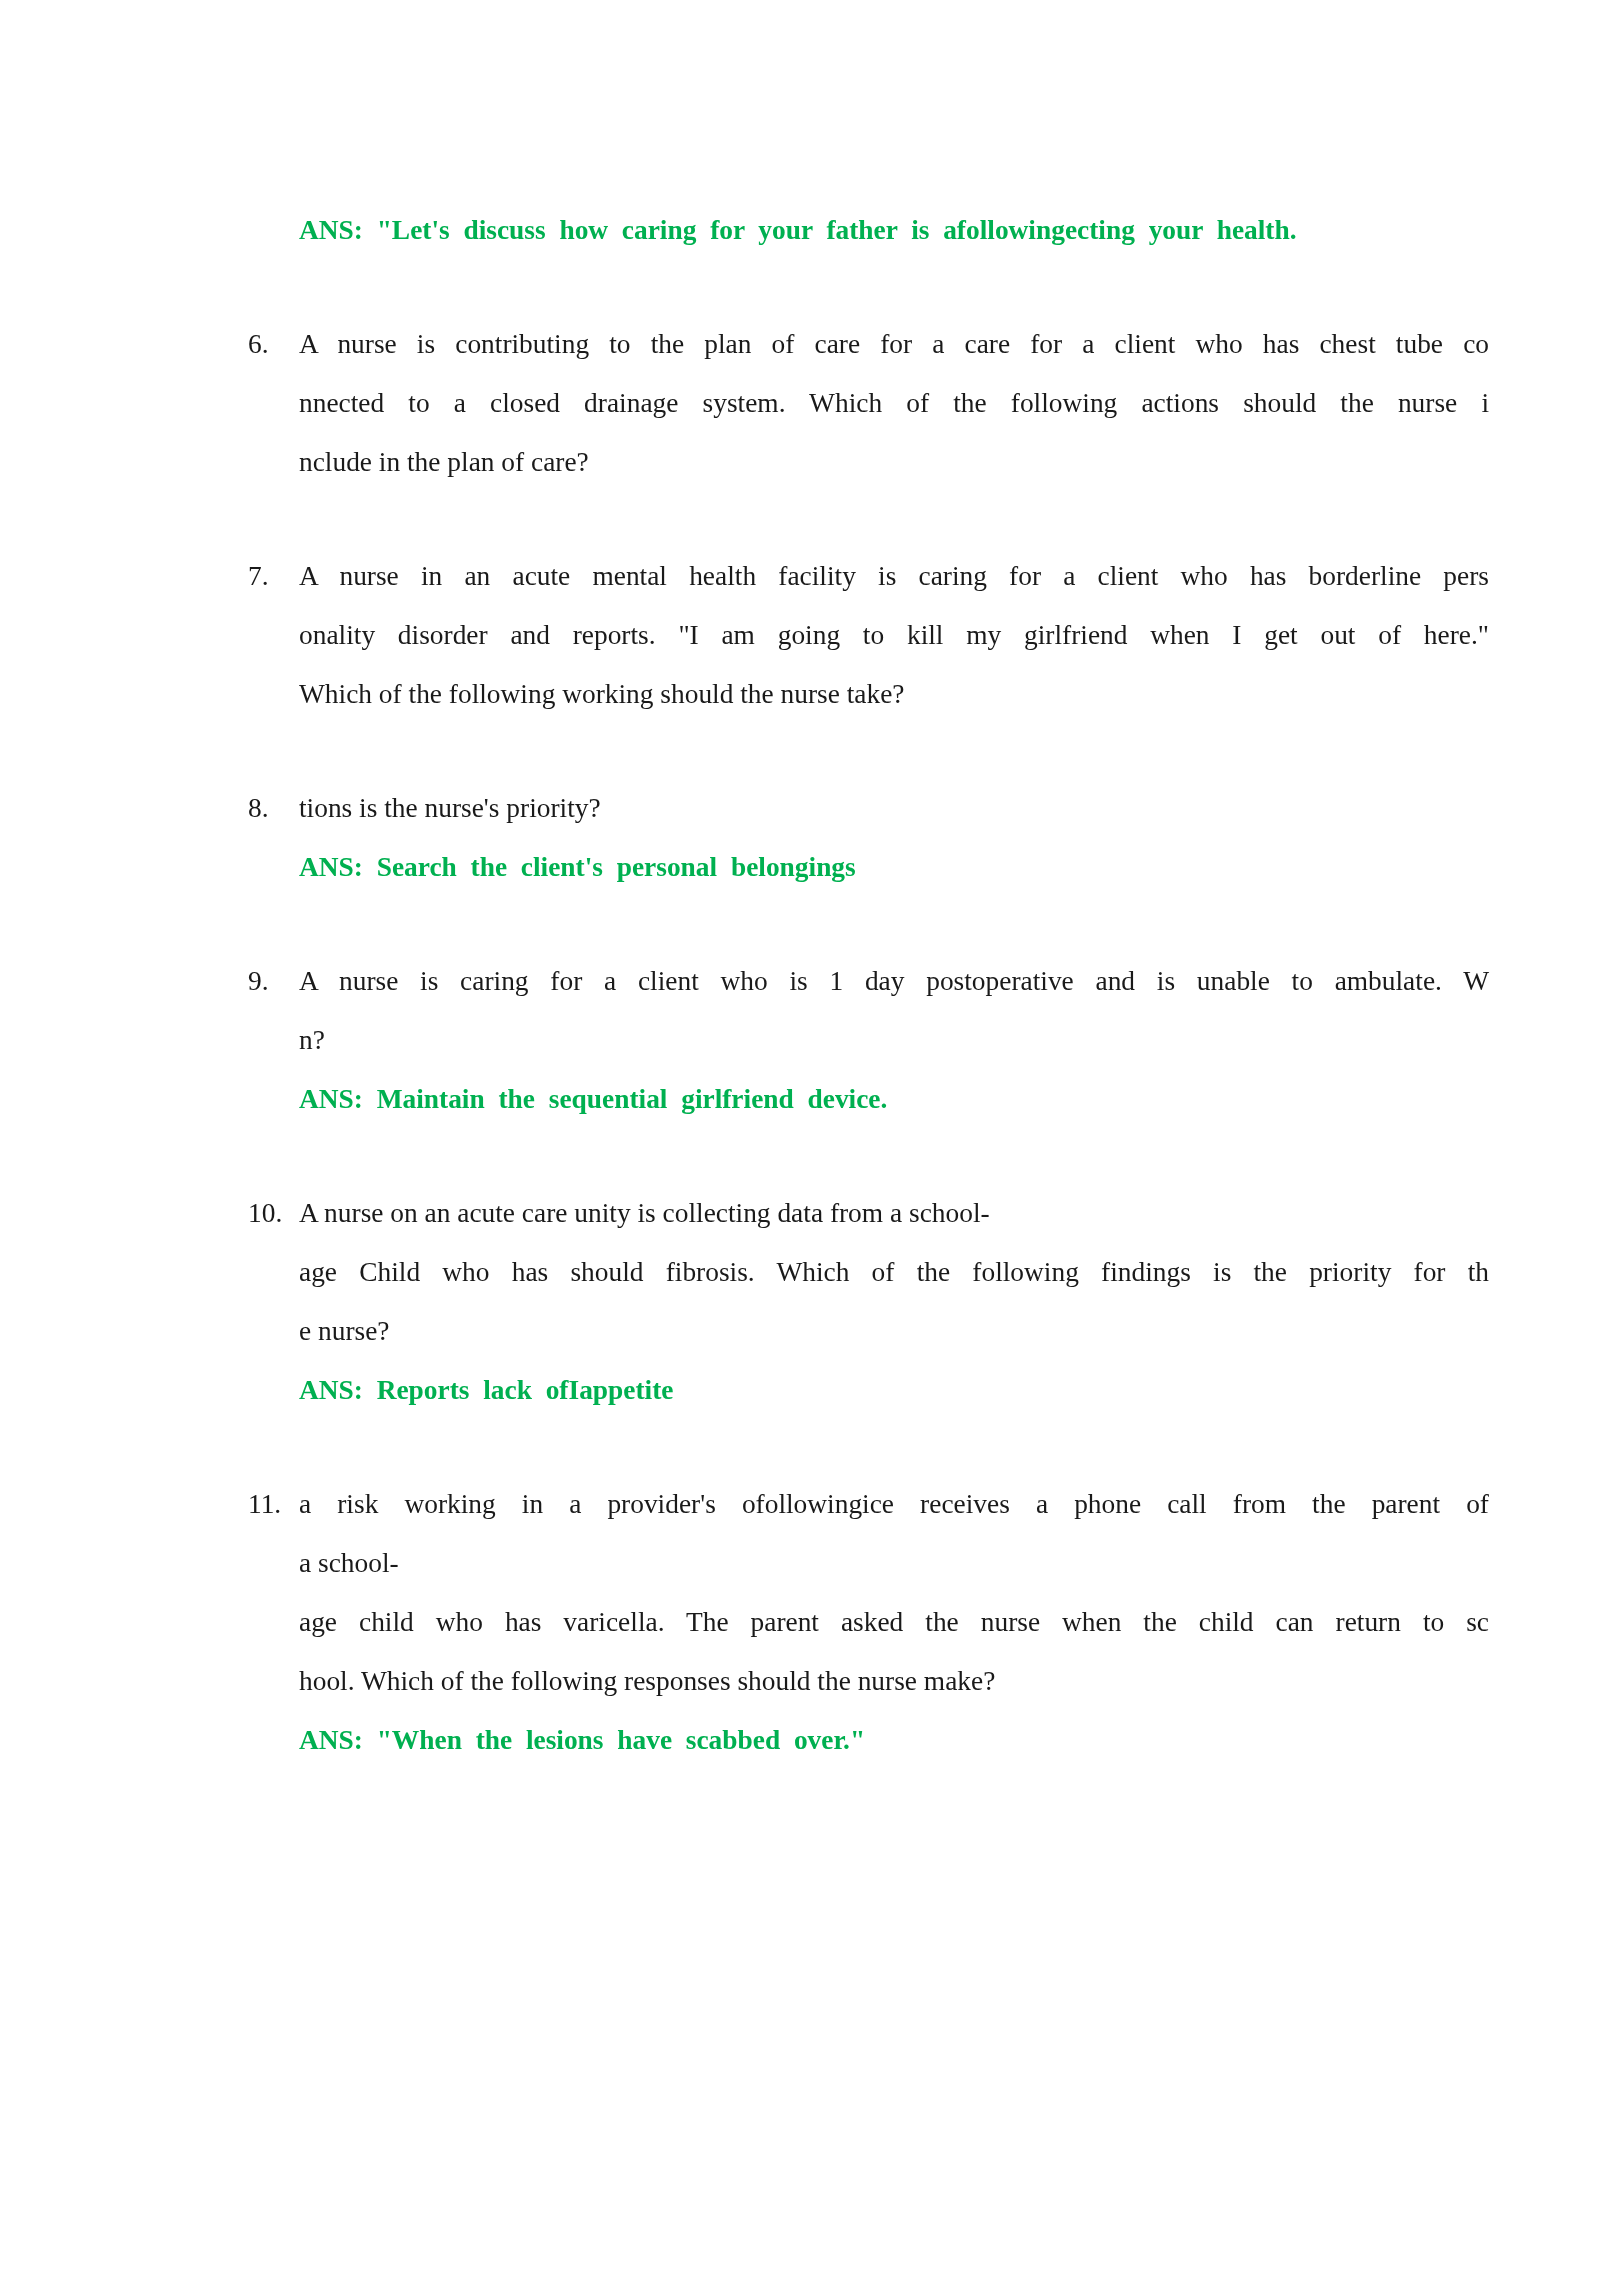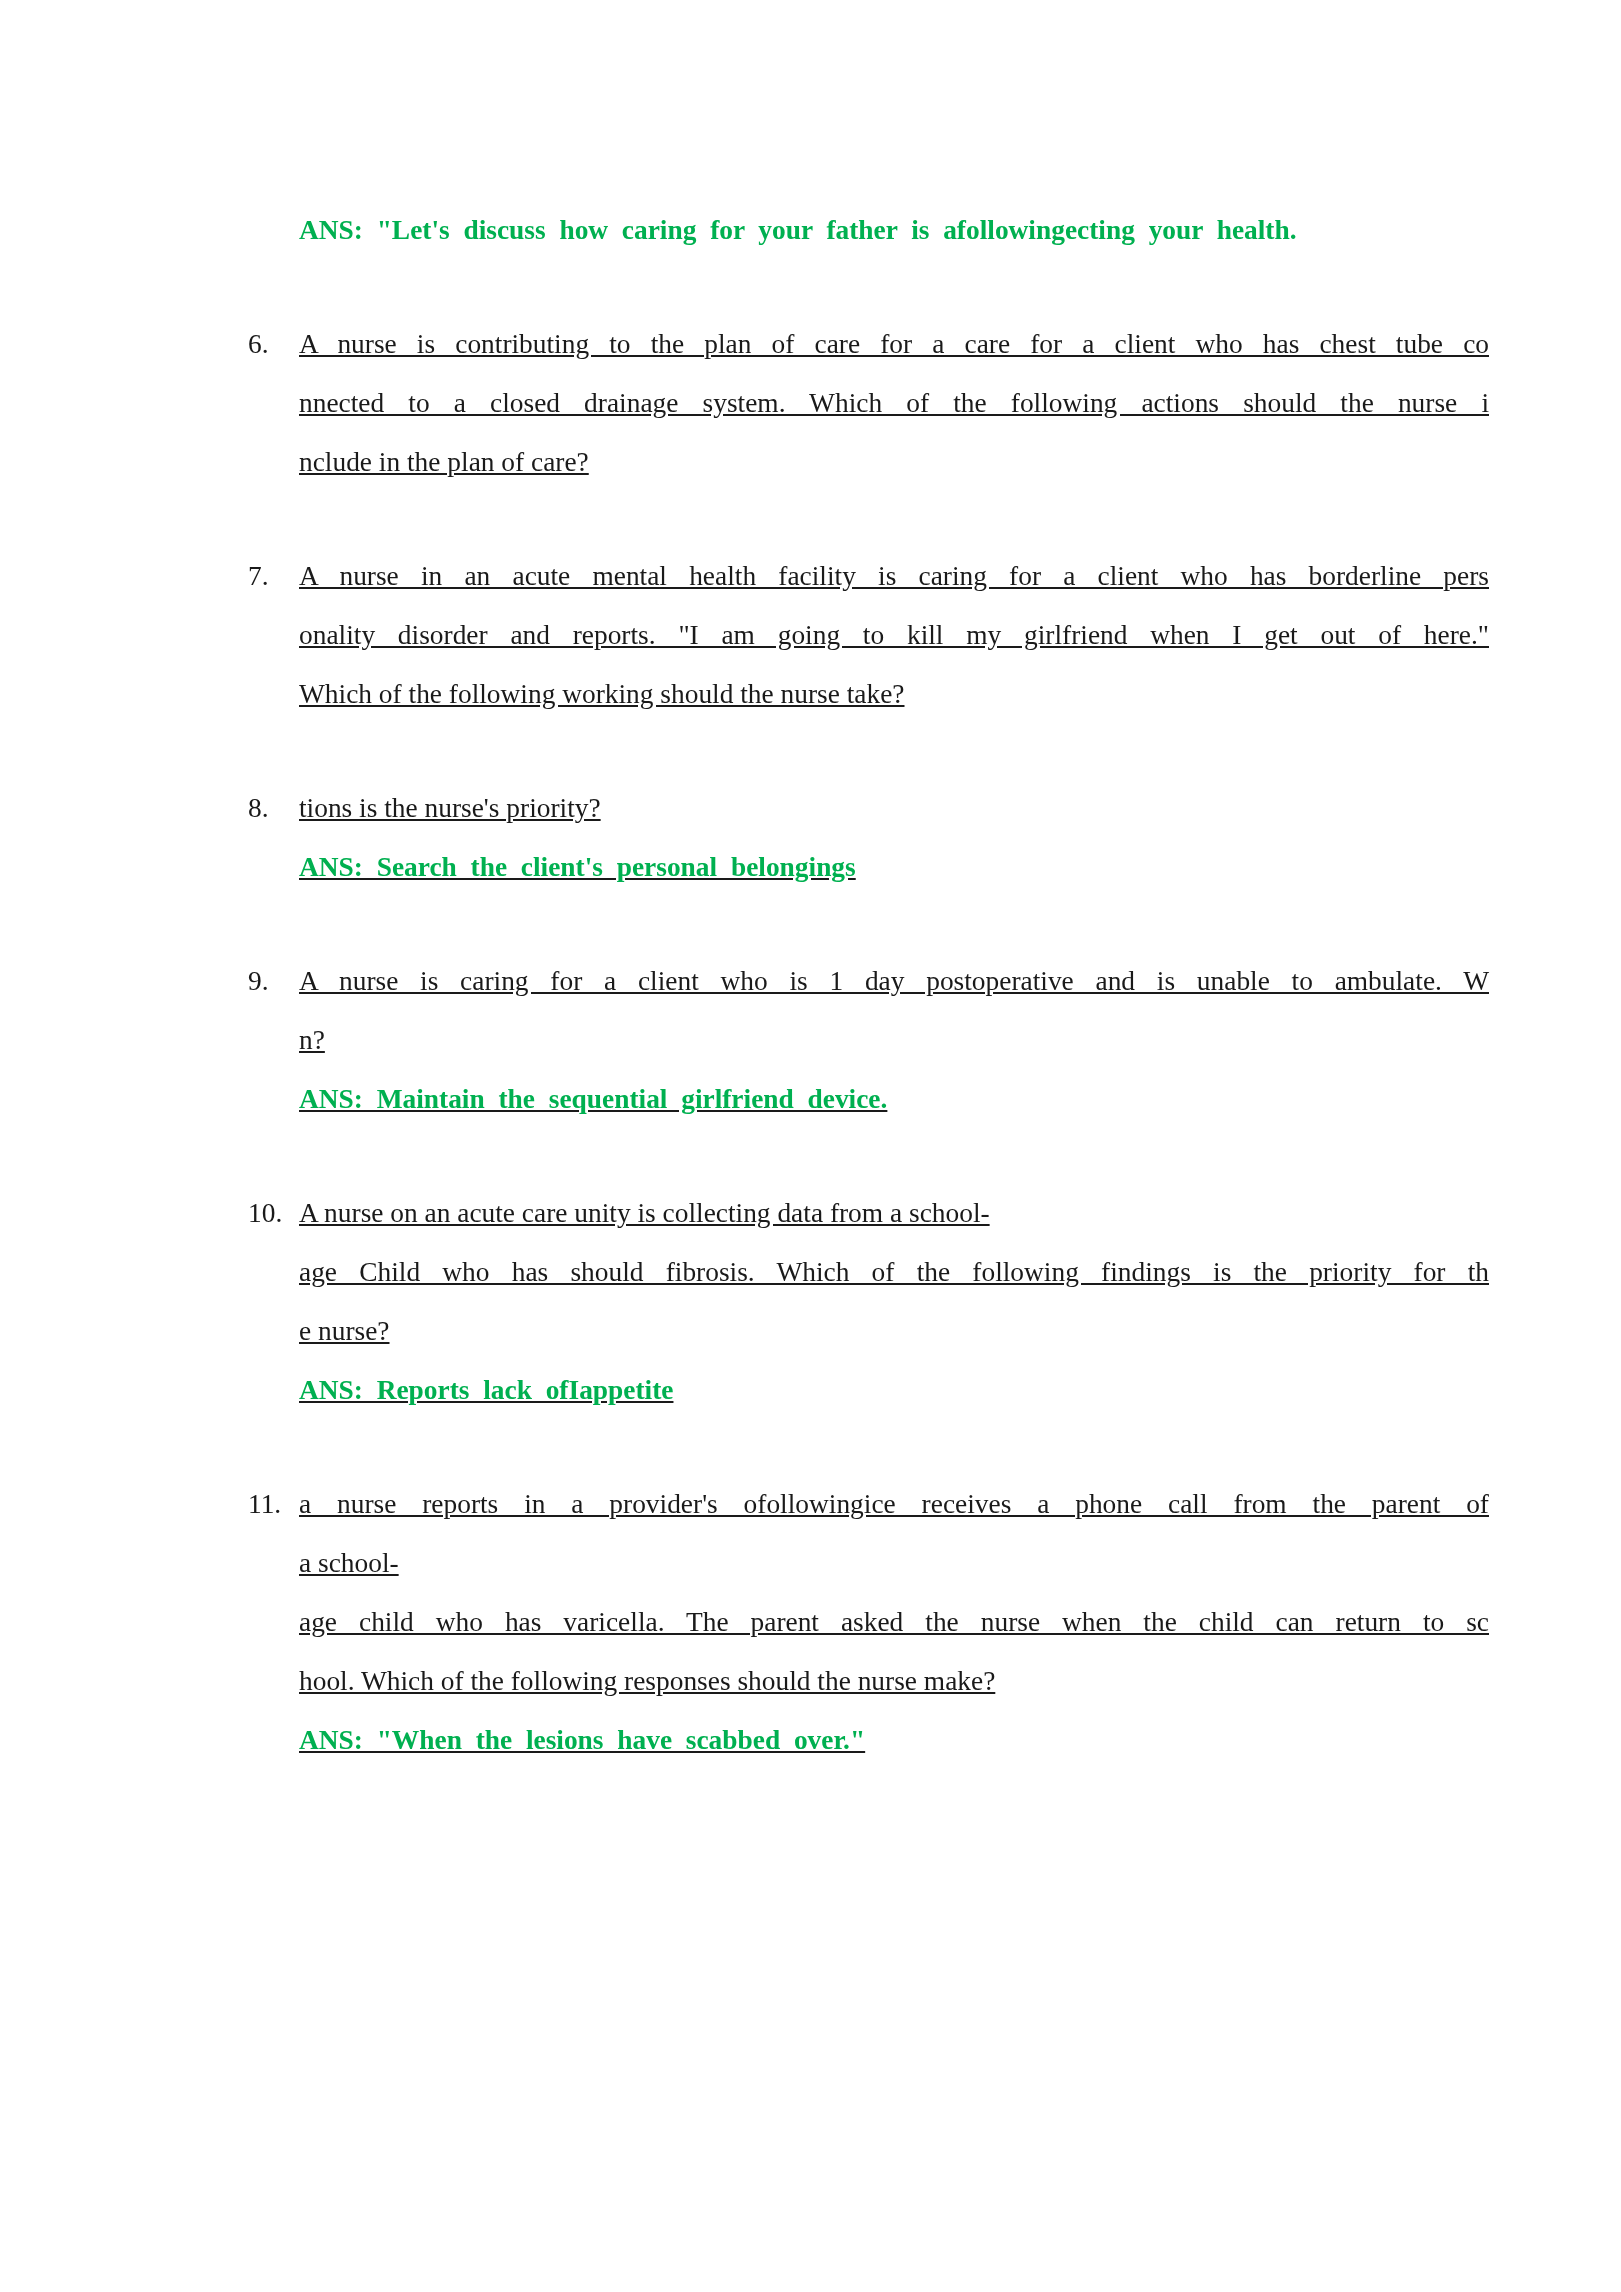--- a/index.html
+++ b/index.html
@@ -29,21 +29,20 @@
   }
   .num-cell {
     flex: 0 0 51px;
     width: 51px;
     line-height: 59px;
     white-space: nowrap;
   }
   .lines-cell {
     flex: 0 0 1190px;
     width: 1190px;
-    text-decoration: underline;
   }
   .qline {
     line-height: 59px;
     min-height: 59px;
   }
   .qline.j {
     text-align: justify;
     text-align-last: justify;
   }
   .ans {
@@ -110,21 +109,21 @@
           <div class="qline">A nurse on an acute care unity is collecting data from a school-</div>
           <div class="qline j">age Child who has should fibrosis. Which of the following findings is the priority for th</div>
           <div class="qline">e nurse?</div>
           <div class="ans">ANS: Reports lack ofIappetite</div>
         </div>
   </div>
 
   <div class="qa-block">
     <div class="num-cell">11.</div>
     <div class="lines-cell">
-          <div class="qline j">a nurse reports in a provider's ofollowingice receives a phone call from the parent of</div>
+          <div class="qline j">a risk working in a provider's ofollowingice receives a phone call from the parent of</div>
           <div class="qline">a school-</div>
           <div class="qline j">age child who has varicella. The parent asked the nurse when the child can return to sc</div>
           <div class="qline">hool. Which of the following responses should the nurse make?</div>
           <div class="ans">ANS: "When the lesions have scabbed over."</div>
         </div>
   </div>
 </div>
 
 </div>
 

